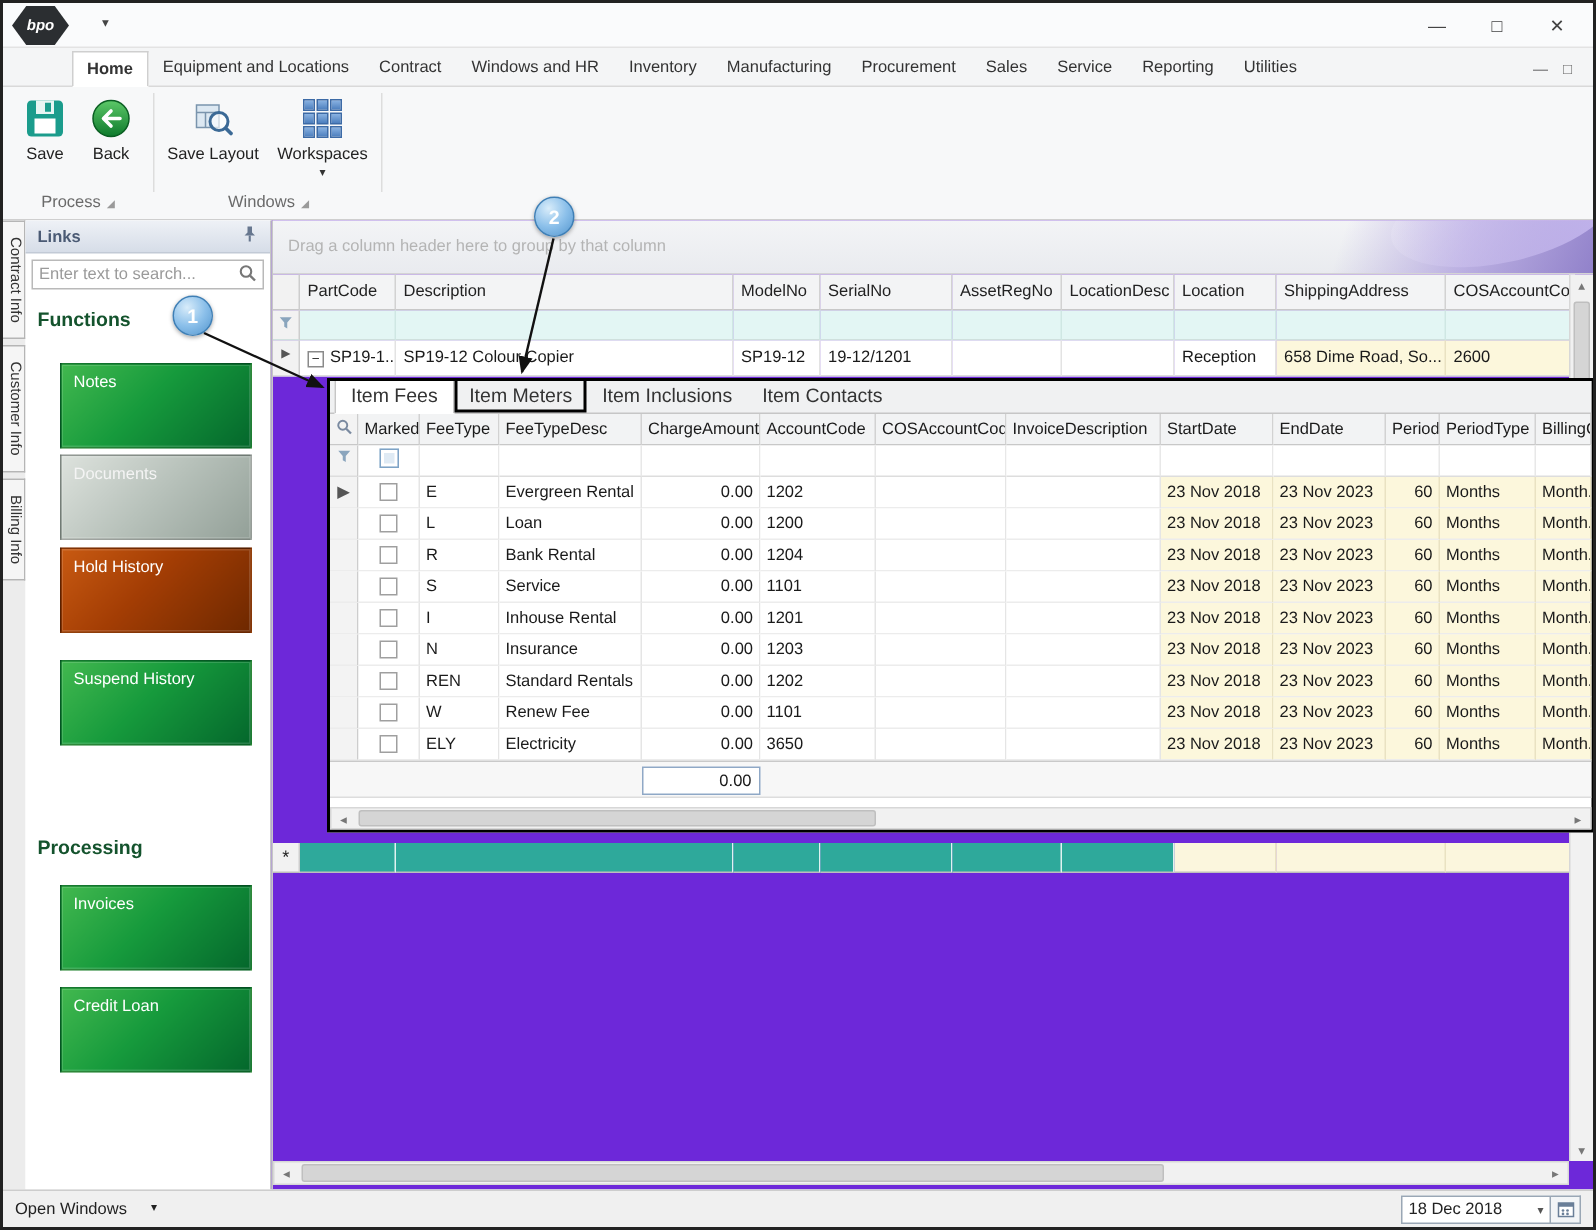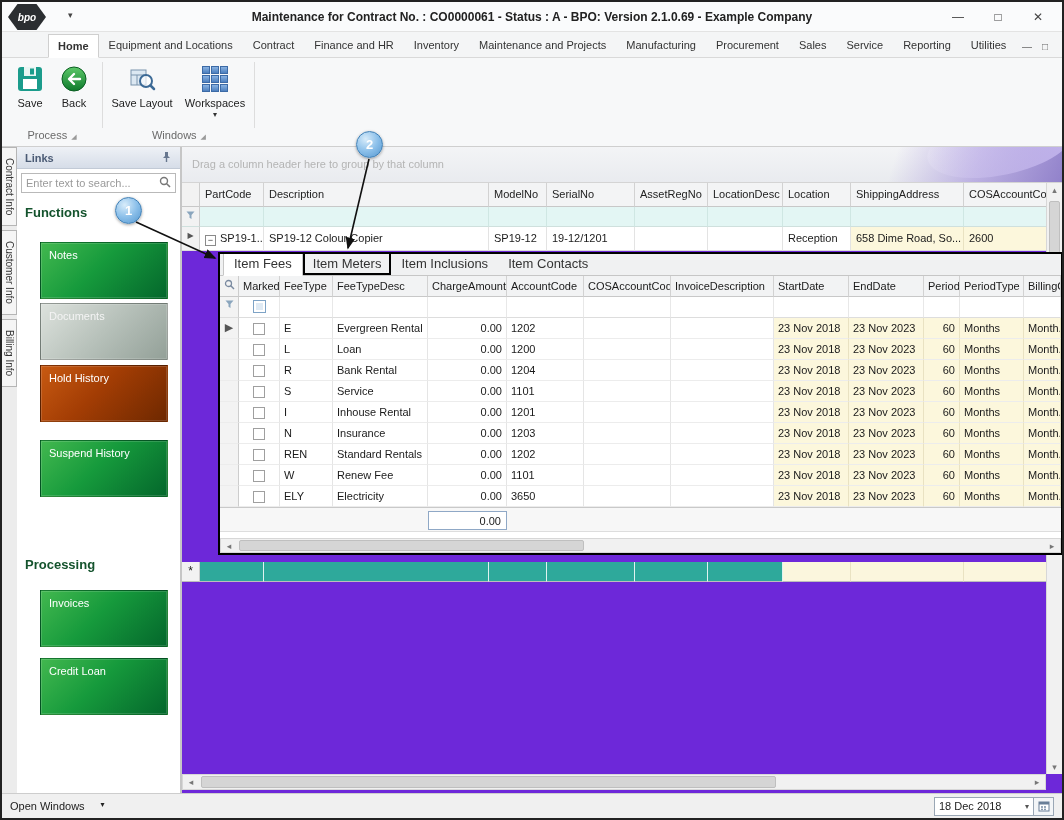--- a/index.html
+++ b/index.html
@@ -122,36 +122,34 @@
   .callout{position:absolute;width:27px;height:27px;border-radius:50%;background:radial-gradient(circle at 35% 28%,#d8ecfa,#8cc0ea 50%,#5396cf);border:1px solid #3f7fb5;color:#fff;font-weight:bold;font-size:13px;display:flex;align-items:center;justify-content:center;z-index:61;box-shadow:0 1px 3px rgba(0,0,0,.35)}
 </style>
 </head>
 <body>
 
 <div class="app">
 
   <div class="titlebar">
     <div class="logo">bpo</div>
     <span class="qa-caret">▾</span>
-    <div class="win-title">Maintenance for Contract No. : CO0000061 - Status : A - BPO: Version 2.1.0.69 - Example Company</div>
     <div class="winbtns">
       <span class="winbtn">—</span>
       <span class="winbtn">□</span>
       <span class="winbtn">✕</span>
     </div>
   </div>
 
   <div class="menubar">
 
     <span class="mtab">Home</span>
       <span class="mtab">Equipment and Locations</span>
       <span class="mtab">Contract</span>
-      <span class="mtab">Finance and HR</span>
+      <span class="mtab">Windows and HR</span>
       <span class="mtab">Inventory</span>
-      <span class="mtab">Maintenance and Projects</span>
       <span class="mtab">Manufacturing</span>
       <span class="mtab">Procurement</span>
       <span class="mtab">Sales</span>
       <span class="mtab">Service</span>
       <span class="mtab">Reporting</span>
       <span class="mtab">Utilities</span>
       <span class="menubar-right">
       <span>—</span>
       <span>□</span>
     </span>

